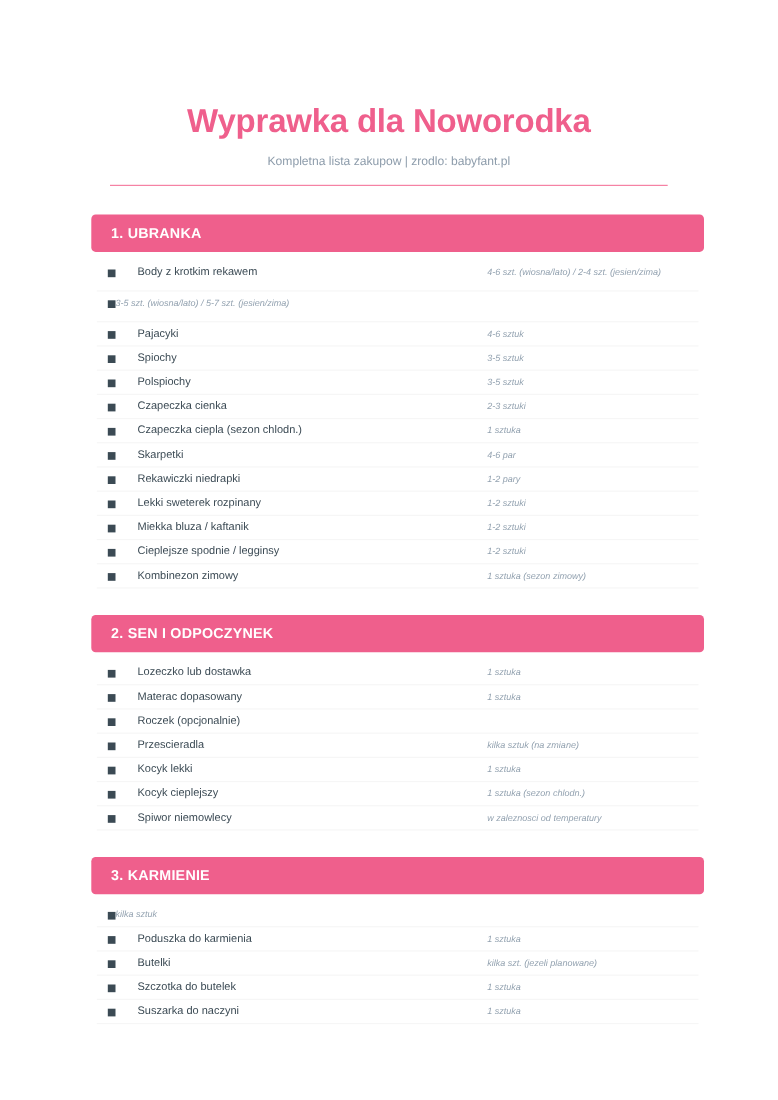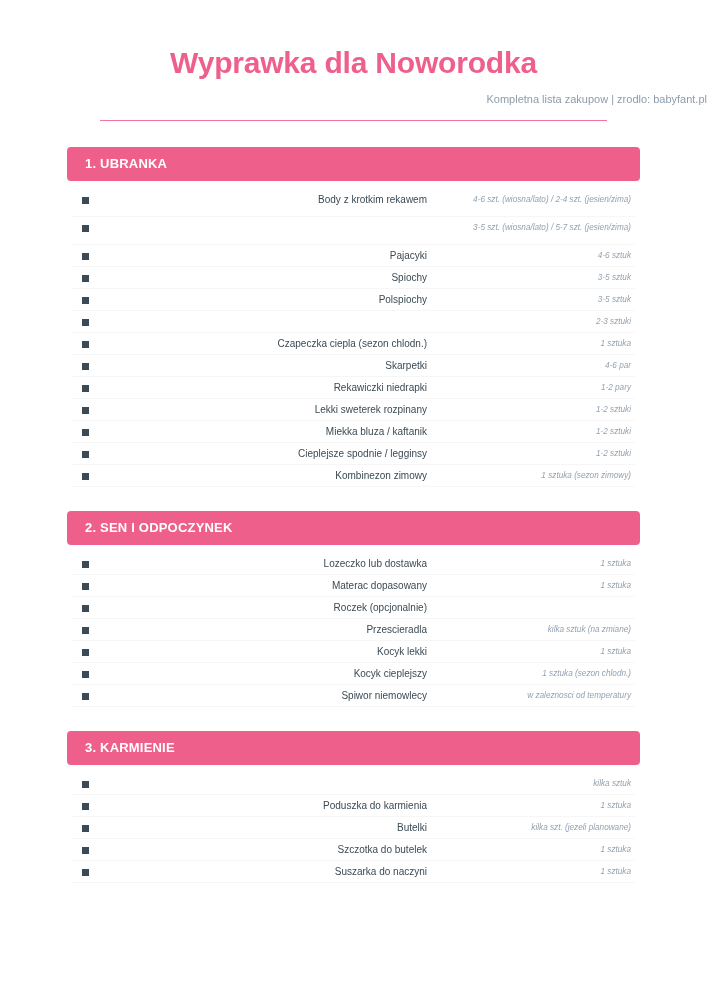--- a/index.html
+++ b/index.html
@@ -19,55 +19,53 @@
   .page {
     position: relative;
     width: 707px;
     height: 1000px;
     box-sizing: border-box;
     padding: 0;
   }
 
   
   .doc-header {
-    padding-top: 46px;
+    padding-top: 94px;
     text-align: center;
   }
   .doc-title {
     margin: 0;
     font-size: 30px;
     font-weight: bold;
     letter-spacing: -0.2px;
     color: #ef5f8c;
     line-height: 1.15;
   }
   .doc-subtitle {
     margin: 12px 0 0 0;
     font-size: 11px;
     font-weight: normal;
     color: #8d9cab;
     line-height: 1.2;
-    text-align: right;
   }
   .header-rule {
     width: 507px;
     height: 0;
     margin: 14px auto 0 auto;
     border: none;
     border-top: 1.5px solid #f2淡;
     border-top: 1.5px solid #f4759b;
   }
 
   
   .sections {
     margin-top: 26px;
   }
   .section {
-    margin: 0 0 24px 0;
-    text-align: right;
+    margin: 0 0 24px 16px;
   }
   .section:last-child { margin-bottom: 0; }
 
   .section-bar {
     margin: 0 67px;
     background: #ef5f8c;
     border-radius: 4px;
     height: 34px;
     display: flex;
     align-items: center;
@@ -163,20 +161,21 @@
             <span class="item-name">Spiochy</span>
             <span class="item-qty">3-5 sztuk</span>
           </li>
           <li class="item-row">
             <span class="item-bullet"></span>
             <span class="item-name">Polspiochy</span>
             <span class="item-qty">3-5 sztuk</span>
           </li>
           <li class="item-row">
             <span class="item-bullet"></span>
+            <span class="item-name">Czapeczka cienka</span>
             <span class="item-qty">2-3 sztuki</span>
           </li>
           <li class="item-row">
             <span class="item-bullet"></span>
             <span class="item-name">Czapeczka ciepla (sezon chlodn.)</span>
             <span class="item-qty">1 sztuka</span>
           </li>
           <li class="item-row">
             <span class="item-bullet"></span>
             <span class="item-name">Skarpetki</span>

